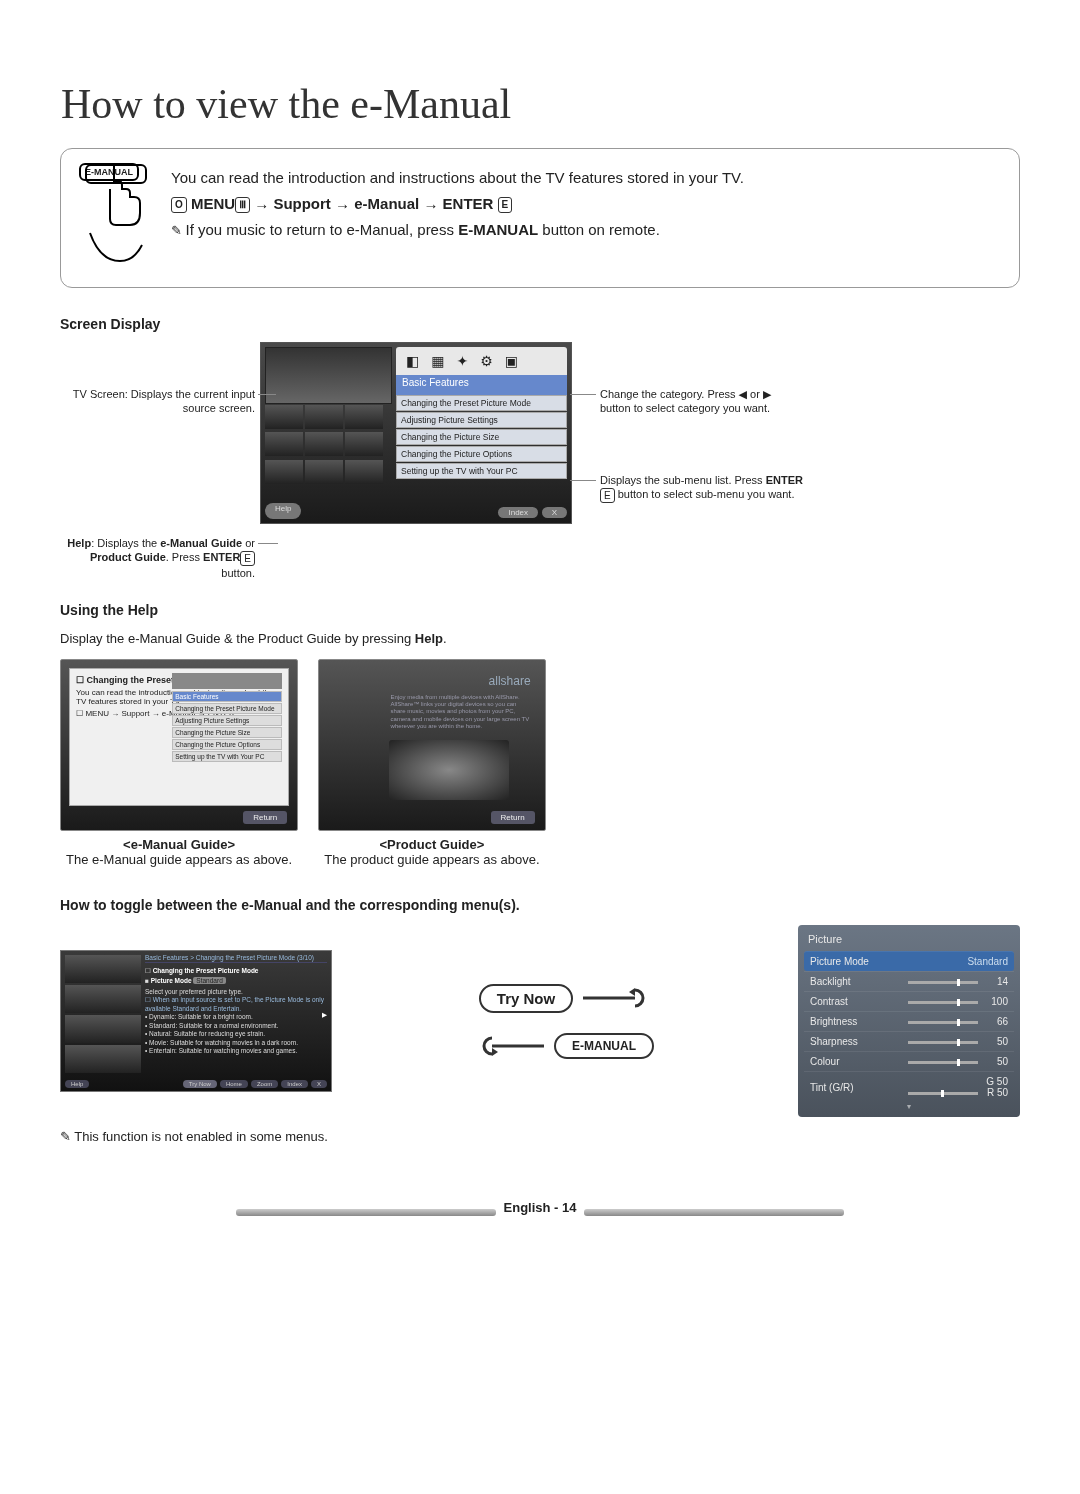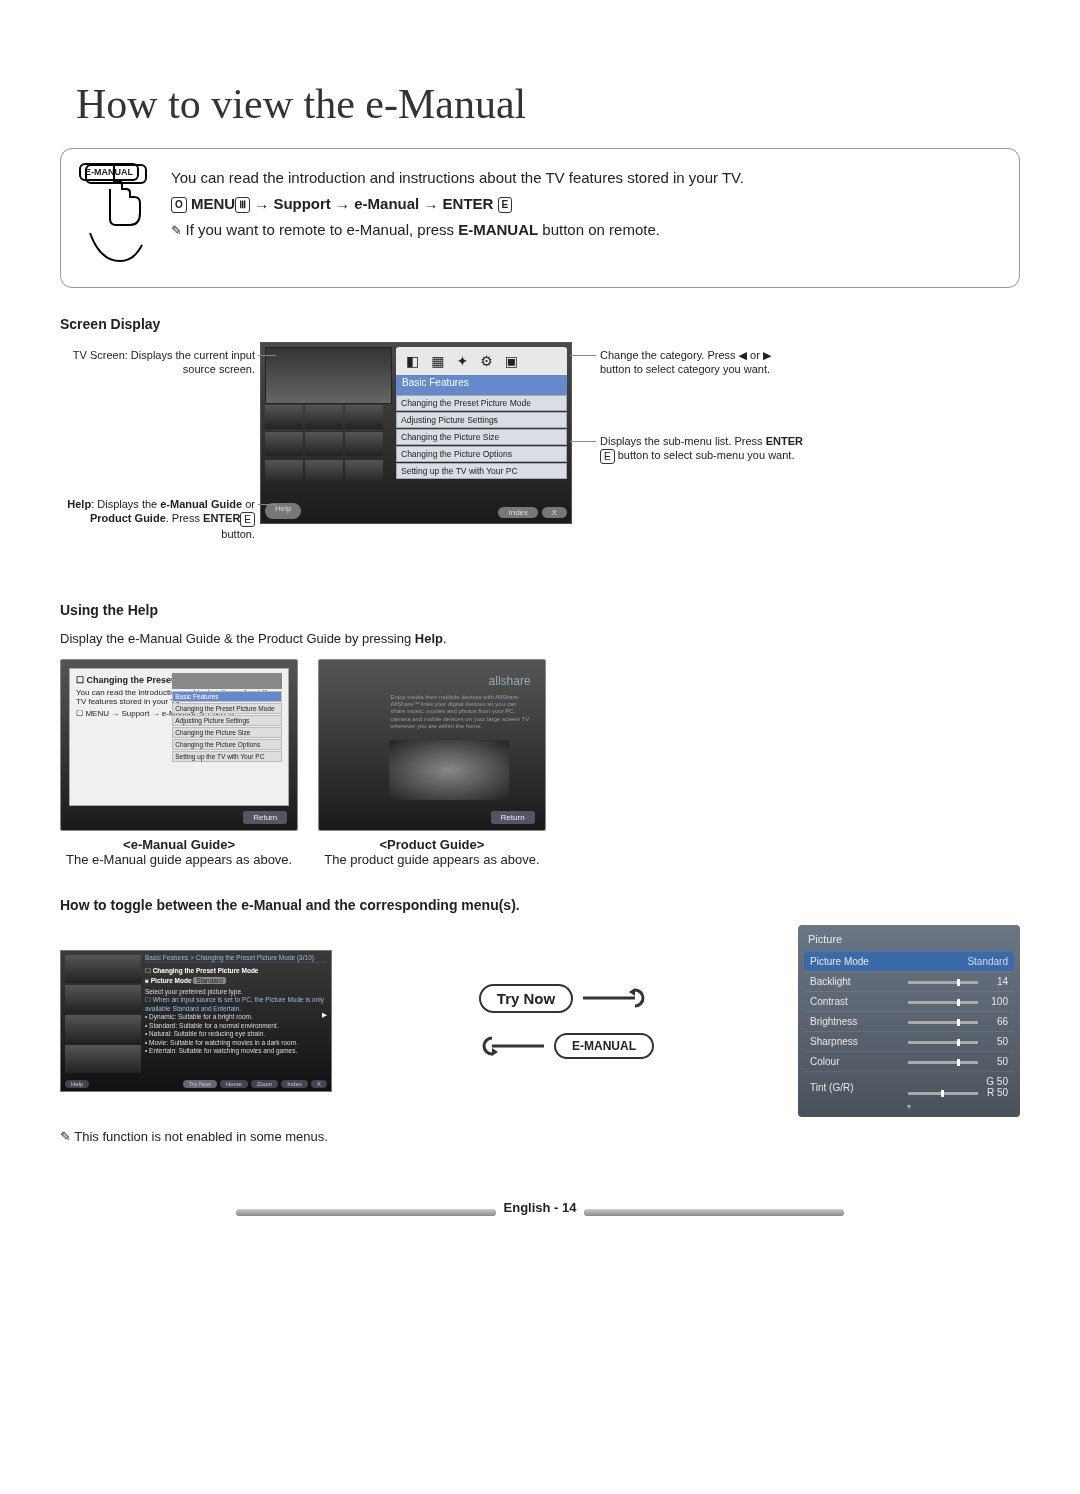--- a/index.html
+++ b/index.html
@@ -8,21 +8,21 @@
     font-family: Arial, Helvetica, sans-serif;
     font-size: 13px;
     color: #222;
     background: #fff;
     width: 960px;
   }
   h1.page-title {
     font-family: "Times New Roman", serif;
     font-weight: 300;
     font-size: 42px;
-    margin: 40px 0 20px 16px;
+    margin: 40px 0 20px 1px;
     color: #333;
   }
   .intro-box {
     border: 1px solid #999;
     border-radius: 12px;
     padding: 14px 18px 14px 110px;
     position: relative;
     min-height: 110px;
   }
   .hand-icon {
@@ -94,21 +94,21 @@
     width:38px; height:24px; background:linear-gradient(#555,#222);
     display:inline-block;
   }
   .tvshot .footer {
     position:absolute; left:4px; right:4px; bottom:4px; height:16px;
     display:flex; justify-content:space-between;
   }
   .pill { background:#777; color:#ddd; border-radius:8px; font-size:8px;
     padding:1px 10px; }
 
-  .callout { position:absolute; font-size:11px; line-height:1.3; }
+  .callout { position:absolute; font-size:11px; line-height:1.3;margin-top:39px; }
   .callout .line { position:absolute; height:1px; background:#888; }
 
   
   .two-shots { display:flex; gap:20px; margin:10px 0; }
   .shot {
     flex:1; height:170px;
     background:linear-gradient(#555,#1a1a1a);
     border:1px solid #888; border-radius:2px;
     position:relative; color:#ddd;
   }
@@ -204,21 +204,21 @@
     <span>MENU</span><span class="menu-icon">Ⅲ</span>
     <span> → </span>
     <span>Support</span>
     <span> → </span>
     <span>e-Manual</span>
     <span> → </span>
     <span>ENTER</span>
     <span class="enter-icon">E</span>
   </p>
   <p class="note note-icon">
-    <span>If you want to remote to e-Manual, press </span><b>E-MANUAL</b><span> button on remote.</span>
+    <span>If you music to return to e-Manual, press </span><b>E-MANUAL</b><span> button on remote.</span>
   </p>
 </div>
 
 <div class="section-title">Screen Display</div>
 <div class="screen-display">
   <div class="tvshot">
     <div class="topleft"></div>
     <div class="caticons">
       <span>◧</span>
       <span>▦</span>

